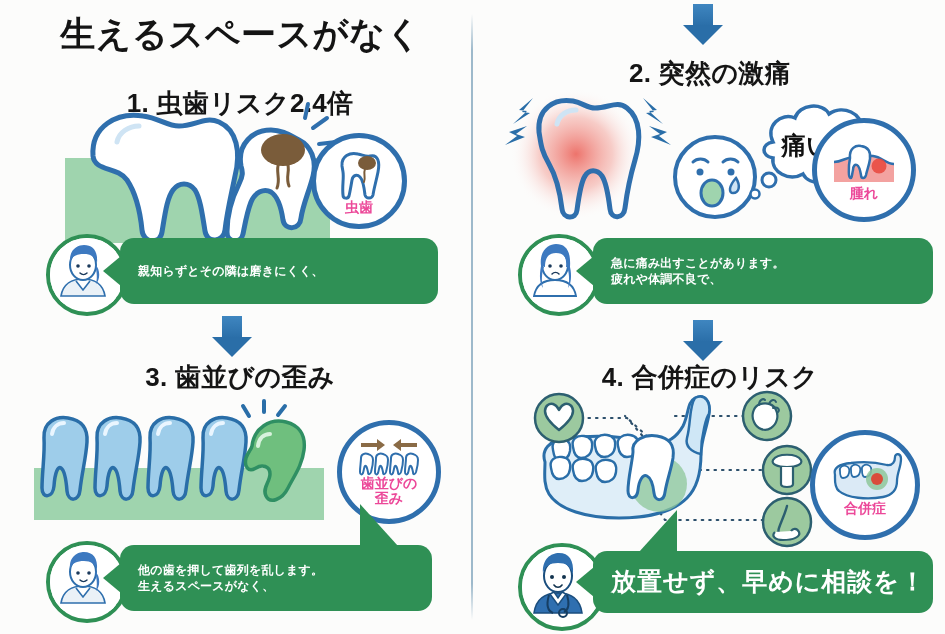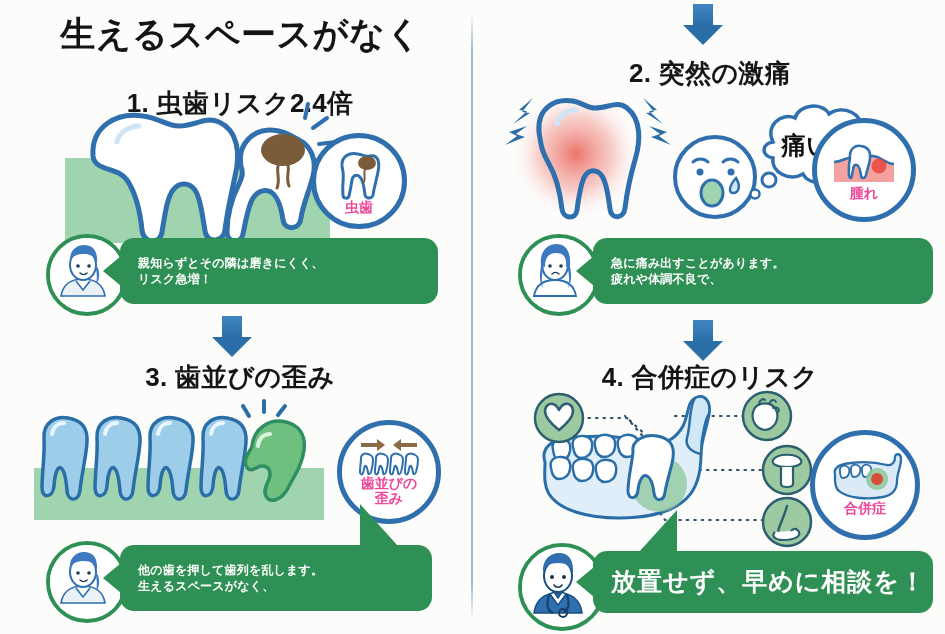--- a/index.html
+++ b/index.html
@@ -176,21 +176,20 @@
       <path d="M45 26 C51 32 50 42 46 46 C48 38 46 31 45 26 Z" fill="#3d79c0"></path>
       <circle cx="28" cy="28" r="1.8" fill="#1b3a5c"></circle>
       <circle cx="39" cy="28" r="1.8" fill="#1b3a5c"></circle>
       <path d="M30 35 C32 37 35 37 37 35" fill="none" stroke="#1b3a5c" stroke-width="1.5" stroke-linecap="round"></path>
     </svg>
   </div>
   <div class="bubble" id="b1">
     <div class="notch"></div>
     <div class="btext">
       <div>親知らずとその隣は磨きにくく、</div>
-      <div>リスク急増！</div>
     </div>
   </div>
 
   <div class="panel" id="p2">
     <svg width="440" height="140" viewBox="0 0 440 140" style="position:absolute;left:30px;top:62px;">
       <defs>
         <radialGradient id="painglow" cx="50%" cy="50%" r="50%">
           <stop offset="0%" stop-color="#e8463c" stop-opacity="0.75"></stop>
           <stop offset="55%" stop-color="#f08a80" stop-opacity="0.42"></stop>
           <stop offset="100%" stop-color="#ffffff" stop-opacity="0"></stop>

